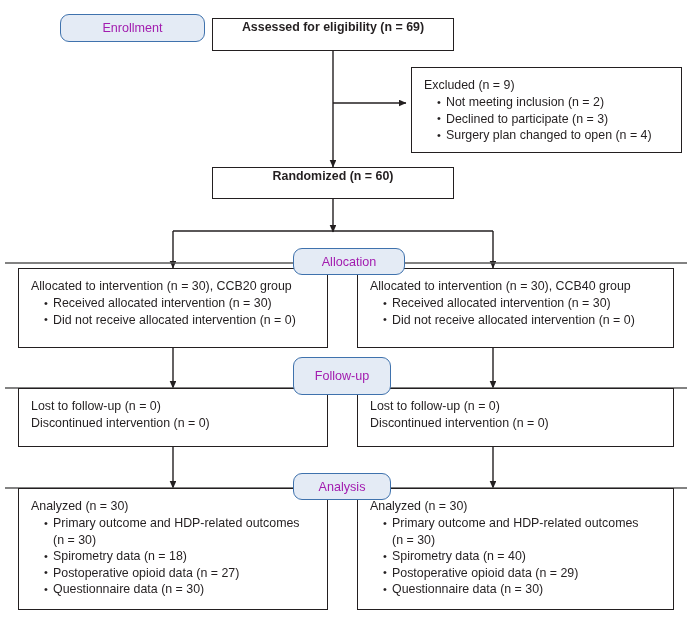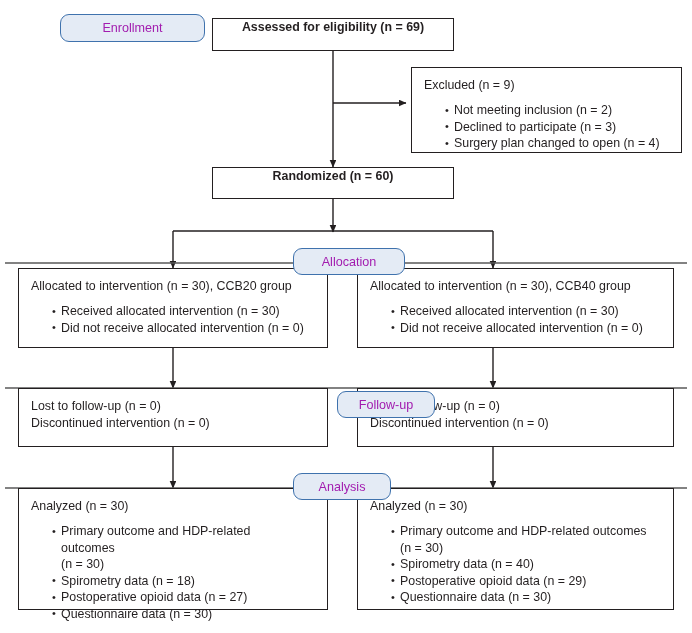--- a/index.html
+++ b/index.html
@@ -43,21 +43,21 @@
     font-size:12.6px;
     color:#a21caf;
     box-sizing:border-box;
     z-index:6;
   }
 
   
   .head{font-size:12.4px;line-height:17px;white-space:nowrap;}
   ul.bul{
     list-style:none;
-    margin:8px;
+    margin:0;
     padding:0 0 0 13px;
   }
   ul.bul li{
     font-size:12.4px;
     line-height:16.6px;
     position:relative;
     padding-left:9px;
     white-space:pre-line;
   }
   ul.bul li:before{
@@ -104,21 +104,21 @@
   </svg>
 
   <div class="pill" style="left:60px;top:14px;width:145px;height:28px;">
     <span>Enrollment</span>
   </div>
 
   <div class="pill" style="left:293px;top:248px;width:112px;height:27px;">
     <span>Allocation</span>
   </div>
 
-  <div class="pill" style="left:293px;top:391px;width:98px;height:27px;margin-left:44px;">
+  <div class="pill" style="left:293px;top:357px;width:98px;height:38px;">
     <span>Follow-up</span>
   </div>
 
   <div class="pill" style="left:293px;top:473px;width:98px;height:27px;">
     <span>Analysis</span>
   </div>
 
   <div class="box center" style="left:212px;top:18px;width:242px;height:33px;">
     <span class="txt">Assessed for eligibility (n = 69)</span>
   </div>

